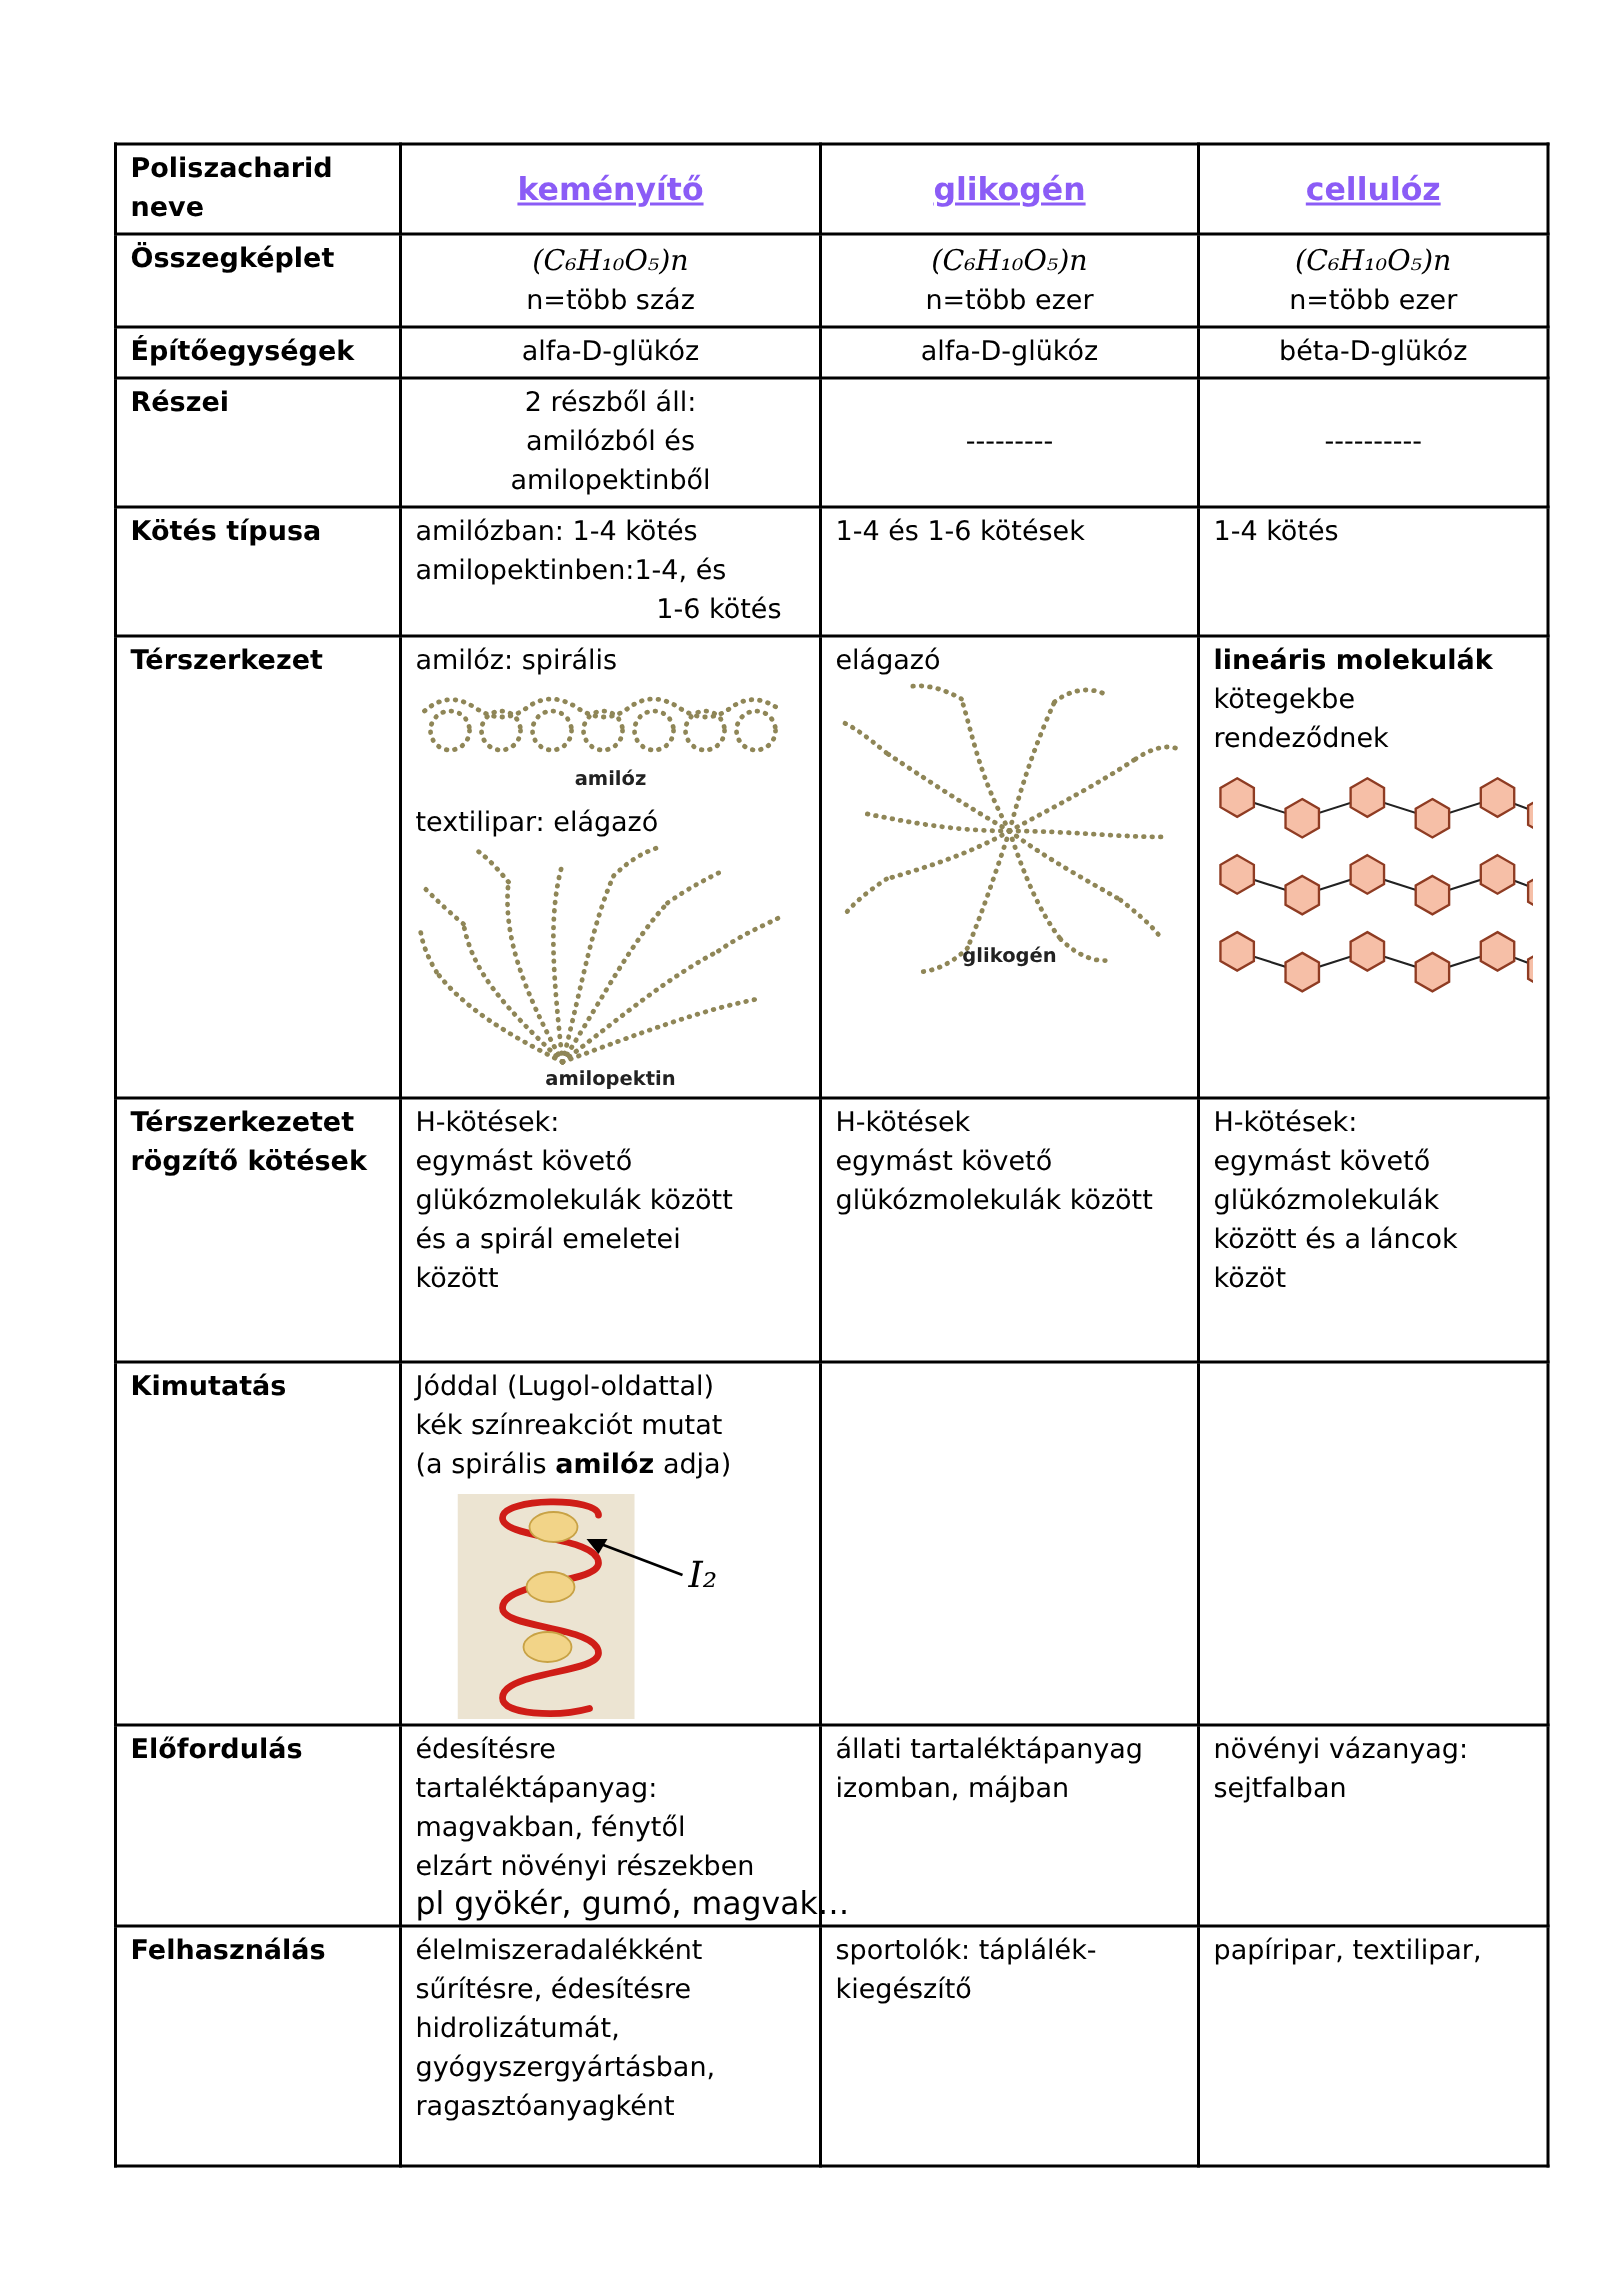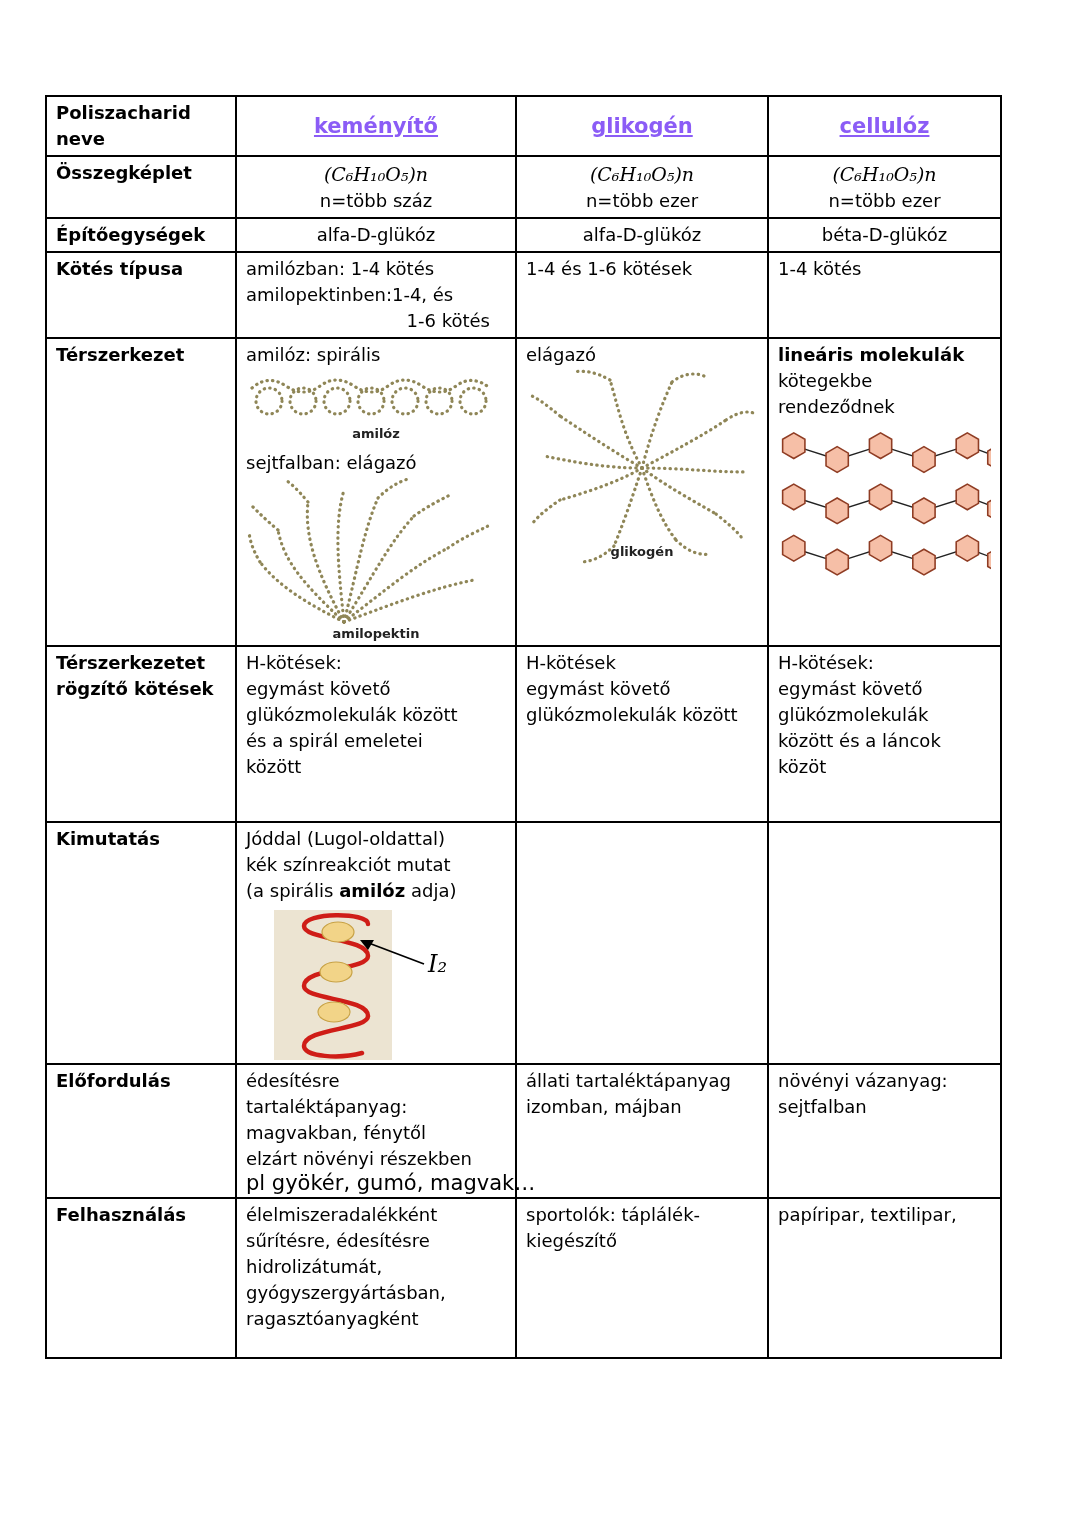--- a/index.html
+++ b/index.html
@@ -2,21 +2,21 @@
 <html><head>
 <meta charset="utf-8">
 <style>
   html,body{margin:0;padding:0;}
   body{
     width:1080px;height:1527px;overflow:hidden;background:#ffffff;
     font-family:"DejaVu Sans","Liberation Sans",sans-serif;color:#000;
   }
   .page{position:relative;width:1080px;height:1527px;background:#fff;}
   table.poly{
-    position:absolute;left:45px;top:95px;
+    position:absolute;left:76px;top:95px;
     border-collapse:collapse;table-layout:fixed;width:955px;
   }
   td{
     border:2px solid #000;vertical-align:top;padding:3px 9px;
     font-size:18px;
   }
   .ln{line-height:26px;white-space:nowrap;}
   .rowlabel .ln{font-weight:700;}
   .colhead{color:#8b5cf6;font-weight:700;text-decoration:underline;font-size:21px;text-align:center;line-height:28px;}
   .c{text-align:center;}
@@ -99,20 +99,36 @@
         <div class="ln">alfa-D-glükóz</div>
       </td>
       <td class="c">
         <div class="ln">alfa-D-glükóz</div>
       </td>
       <td class="c">
         <div class="ln">béta-D-glükóz</div>
       </td>
     </tr>
 
+    <tr class="r4">
+      <td class="rowlabel">
+        <div class="ln">Részei</div>
+      </td>
+      <td class="c">
+        <div class="ln">2 részből áll:</div>
+        <div class="ln">amilózból és</div>
+        <div class="ln">amilopektinből</div>
+      </td>
+      <td class="c vm">
+        <div class="ln">---------</div>
+      </td>
+      <td class="c vm">
+        <div class="ln">----------</div>
+      </td>
+    </tr>
 
     <tr class="r5">
       <td class="rowlabel">
         <div class="ln">Kötés típusa</div>
       </td>
       <td>
         <div class="ln">amilózban:  1-4 kötés</div>
         <div class="ln">amilopektinben:1-4, és</div>
         <div class="ln r">1-6 kötés</div>
       </td>
@@ -135,21 +151,21 @@
           <circle class="bead" cx="23" cy="33" r="13"></circle>
           <circle class="bead" cx="57" cy="33" r="13"></circle>
           <circle class="bead" cx="91" cy="33" r="13"></circle>
           <circle class="bead" cx="125" cy="33" r="13"></circle>
           <circle class="bead" cx="159" cy="33" r="13"></circle>
           <circle class="bead" cx="193" cy="33" r="13"></circle>
           <circle class="bead" cx="227" cy="33" r="13"></circle>
         </svg>
         <div class="img-caption">amilóz</div>
         <div class="spacer8"></div>
-        <div class="ln">sejtfalban: elágazó</div>
+        <div class="ln">textilipar: elágazó</div>
         <svg width="248" height="150" viewBox="0 0 248 150">
           <path class="bead" d="M98,146 C62,128 32,110 14,86"></path>
           <path class="bead" d="M98,146 C58,108 38,86 32,54"></path>
           <path class="bead" d="M98,146 C72,98 58,62 62,26"></path>
           <path class="bead" d="M98,146 C92,90 88,48 98,14"></path>
           <path class="bead" d="M98,146 C112,90 118,54 132,22"></path>
           <path class="bead" d="M98,146 C128,98 144,66 168,40"></path>
           <path class="bead" d="M98,146 C142,112 168,90 202,72"></path>
           <path class="bead" d="M98,146 C152,126 188,112 228,104"></path>
           <path class="bead" d="M62,26 C52,14 46,8 38,3"></path>

